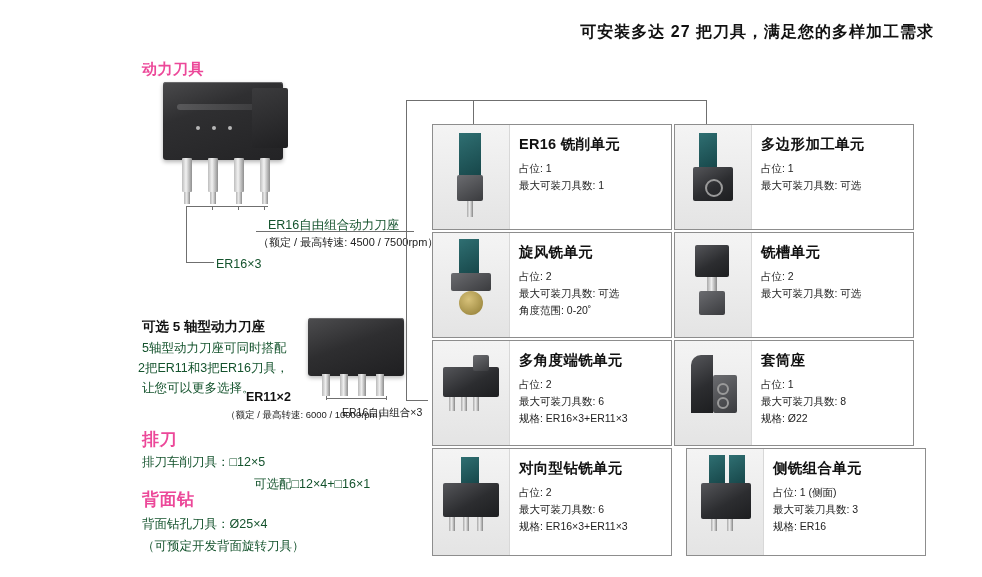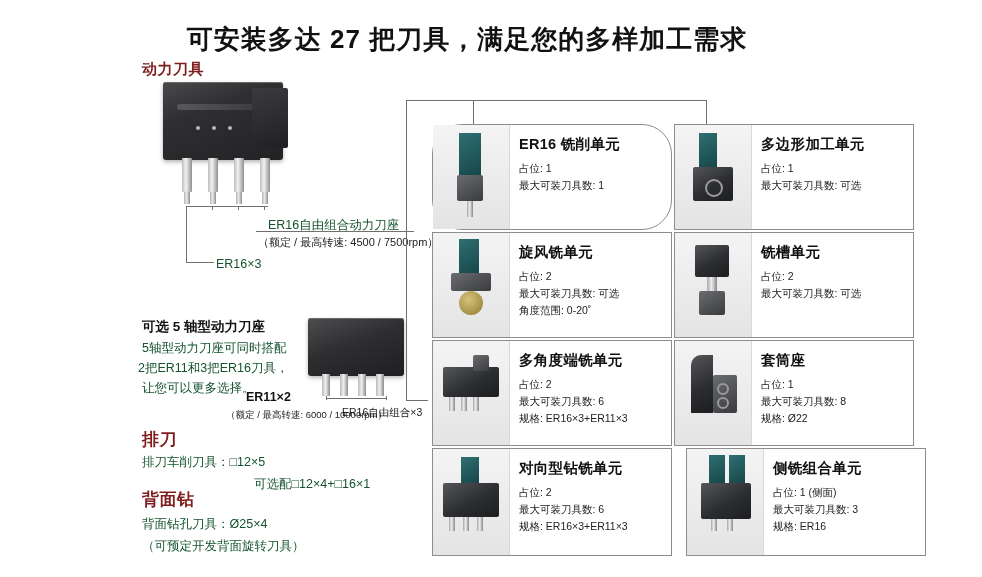--- a/index.html
+++ b/index.html
@@ -1,27 +1,27 @@
 <!DOCTYPE html>
 <html><head>
 <meta charset="utf-8">
 <style>
   html,body{margin:0;padding:0;}
   body{width:982px;height:577px;background:#ffffff;font-family:"Liberation Sans","DejaVu Sans",sans-serif;color:#1a1a1a;overflow:hidden;position:relative;}
   .page{position:relative;width:982px;height:577px;}
 
   
   .title{
-    position:absolute;left:0;top:22px;width:934px;text-align:center;
-    font-size:26px;font-weight:bold;letter-spacing:1px;color:#111;
+    position:absolute;left:0;top:22px;width:934px;text-align:right;
+    font-size:16px;font-weight:bold;letter-spacing:1px;color:#111;
   }
 
   
   .left-head{
-    position:absolute;font-size:15px;font-weight:bold;color:#7f1d1d;letter-spacing:.5px;
+    position:absolute;font-size:15px;font-weight:bold;color:#ec4899;letter-spacing:.5px;
   }
   .lh-power{left:142px;top:60px;}
   .lh-paidao{left:142px;top:428px;font-size:17px;}
   .lh-back{left:142px;top:488px;font-size:17px;}
 
   .small-txt{position:absolute;font-size:11px;color:#222;line-height:1.55;}
   .mid-txt{position:absolute;font-size:12.5px;color:#14532d;line-height:1.6;}
   .bold-lbl{position:absolute;font-size:12.5px;font-weight:bold;color:#111;}
 
   
@@ -152,21 +152,21 @@
   <div class="mid-txt" style="left:142px;top:536px;">（可预定开发背面旋转刀具）</div>
 
   <div class="ln h" style="left:406px;top:100px;width:300px;"></div>
   <div class="ln v" style="left:406px;top:100px;height:300px;"></div>
   <div class="ln h" style="left:406px;top:400px;width:22px;"></div>
   <div class="ln v" style="left:473px;top:100px;height:24px;"></div>
   <div class="ln v" style="left:706px;top:100px;height:24px;"></div>
 
   <div class="grid-frame">
 
-    <div class="card" style="left:0px;top:0px;width:240px;height:106px;border-radius:30px;">
+    <div class="card" style="left:0px;top:0px;width:240px;height:106px;">
       <div class="thumb">
         <div class="part teal" style="left:26px;top:8px;width:22px;height:42px;"></div>
         <div class="part body-mid" style="left:24px;top:50px;width:26px;height:26px;"></div>
         <div class="part shaft" style="left:34px;top:76px;width:6px;height:16px;"></div>
       </div>
       <div class="body">
         <h4>ER16 铣削单元</h4>
         <div class="spec">占位: 1</div>
         <div class="spec">最大可装刀具数: 1</div>
       </div>

